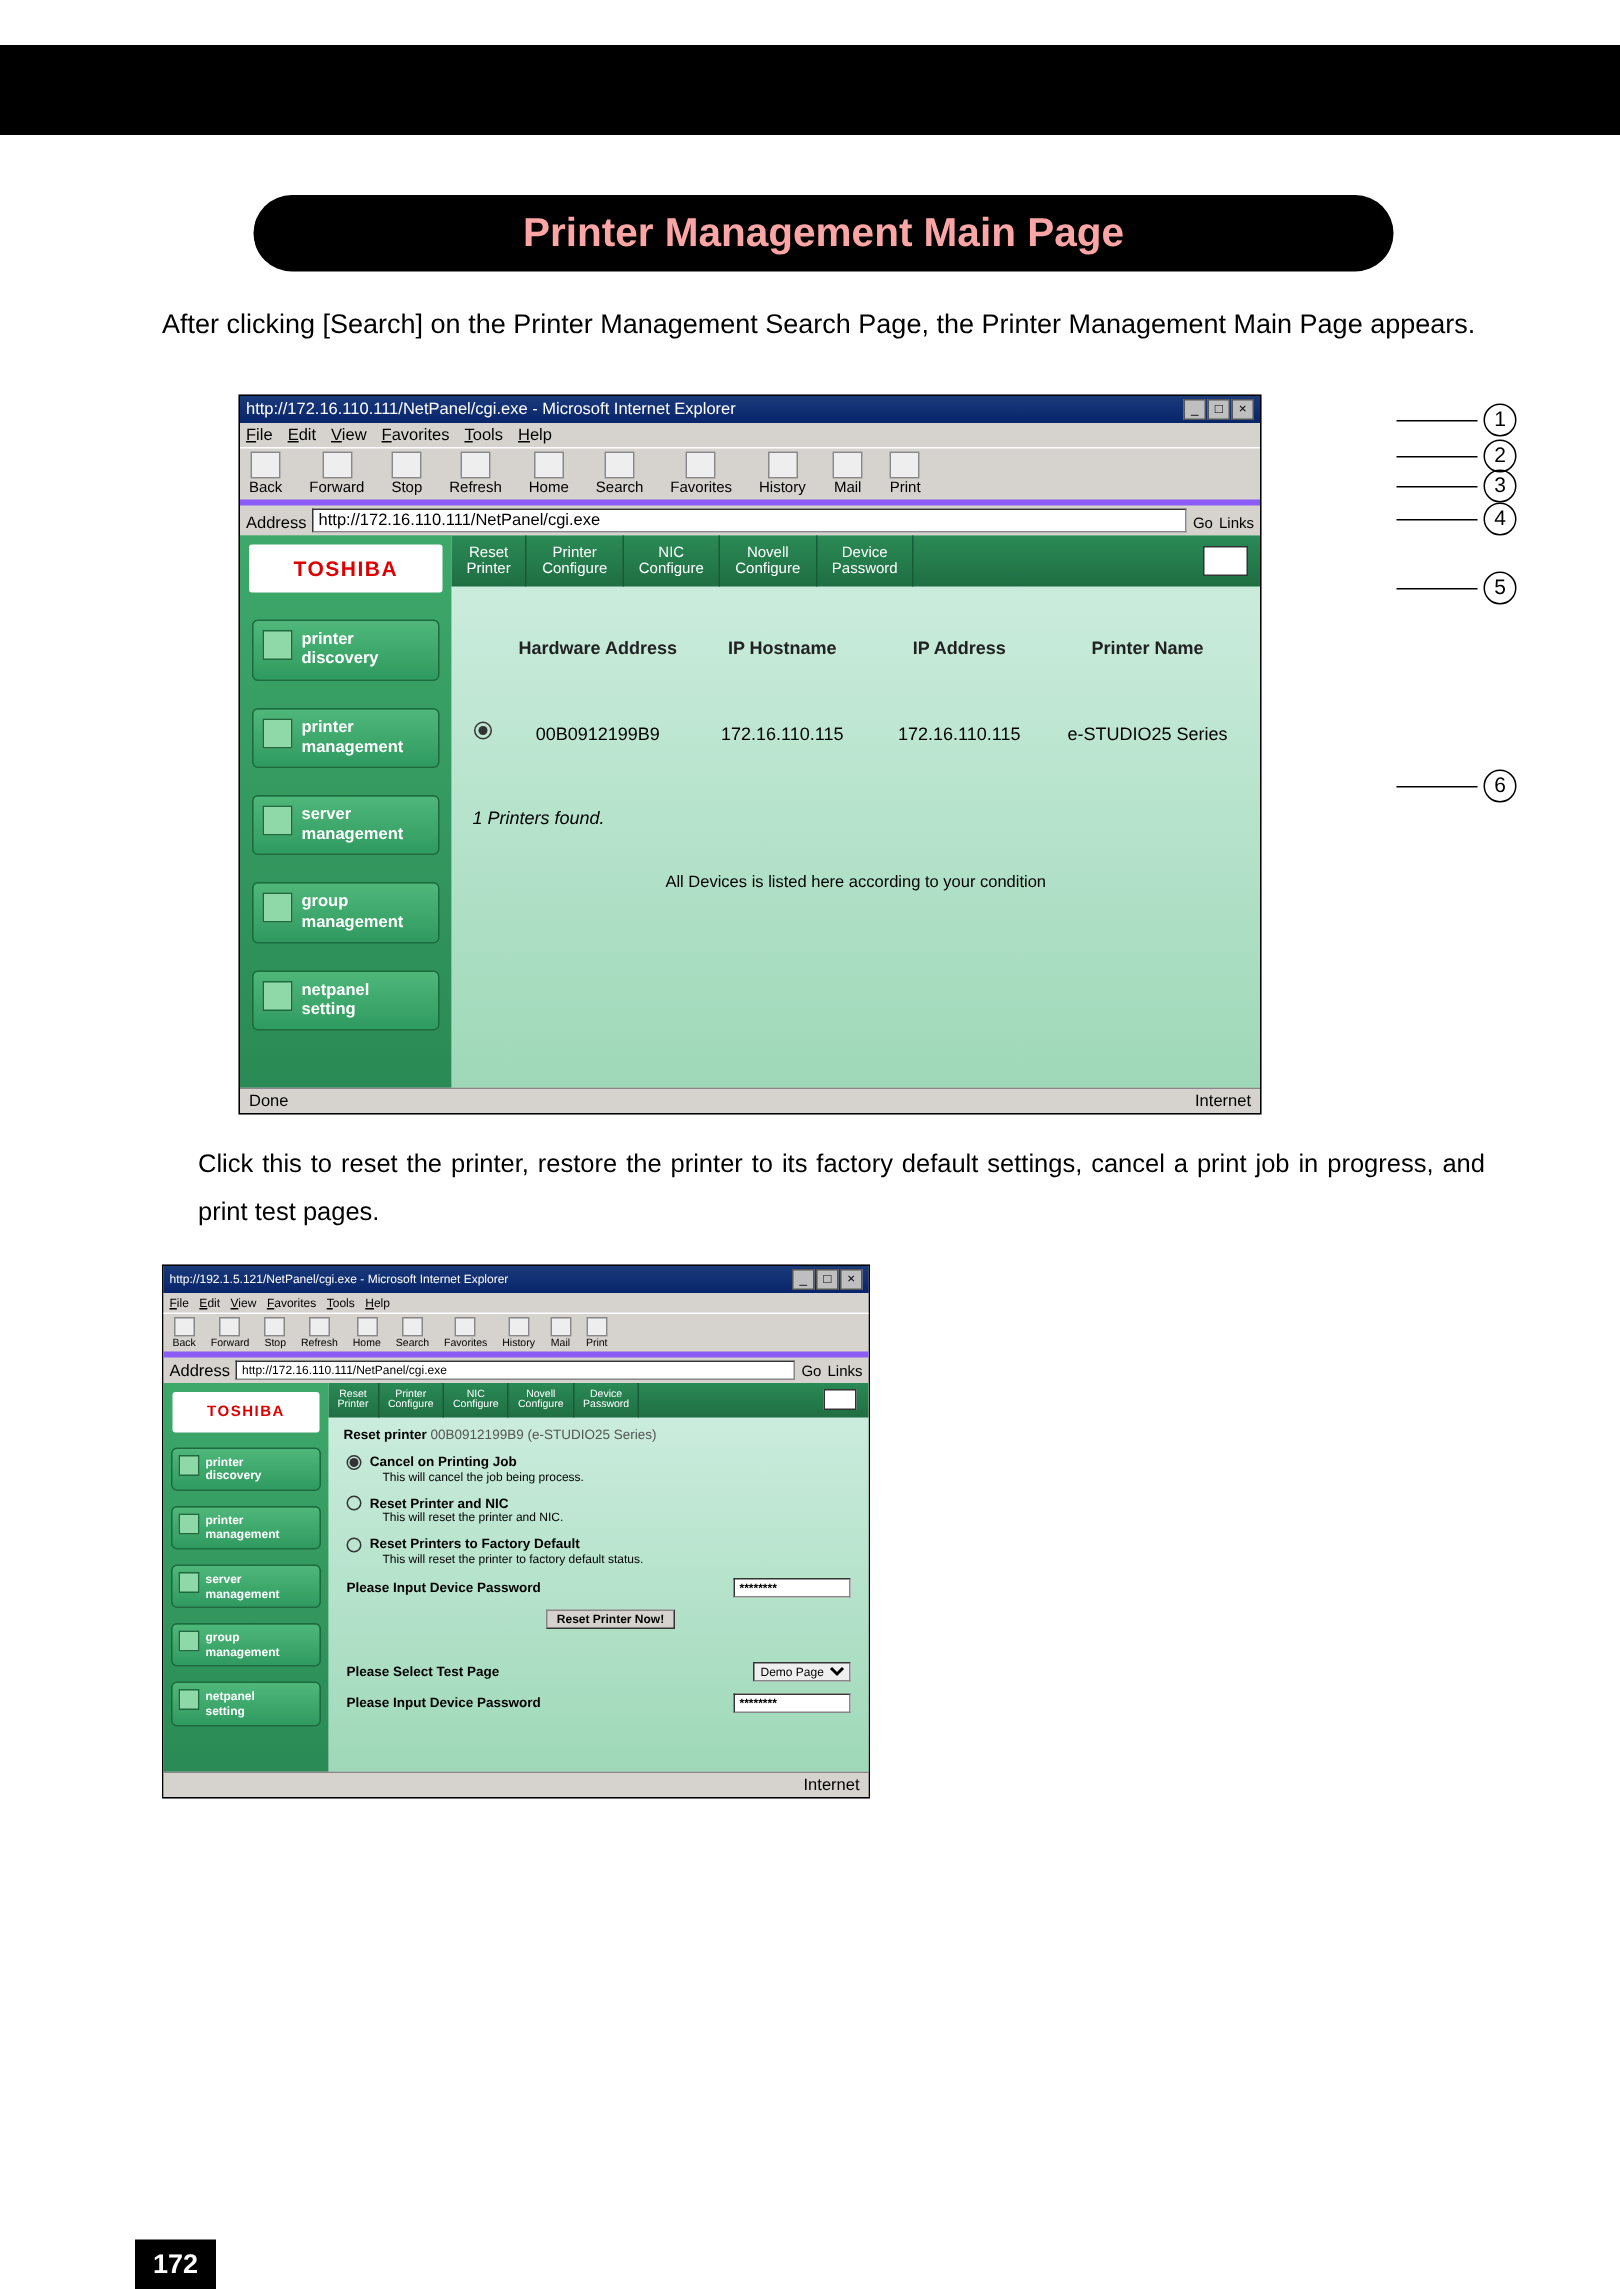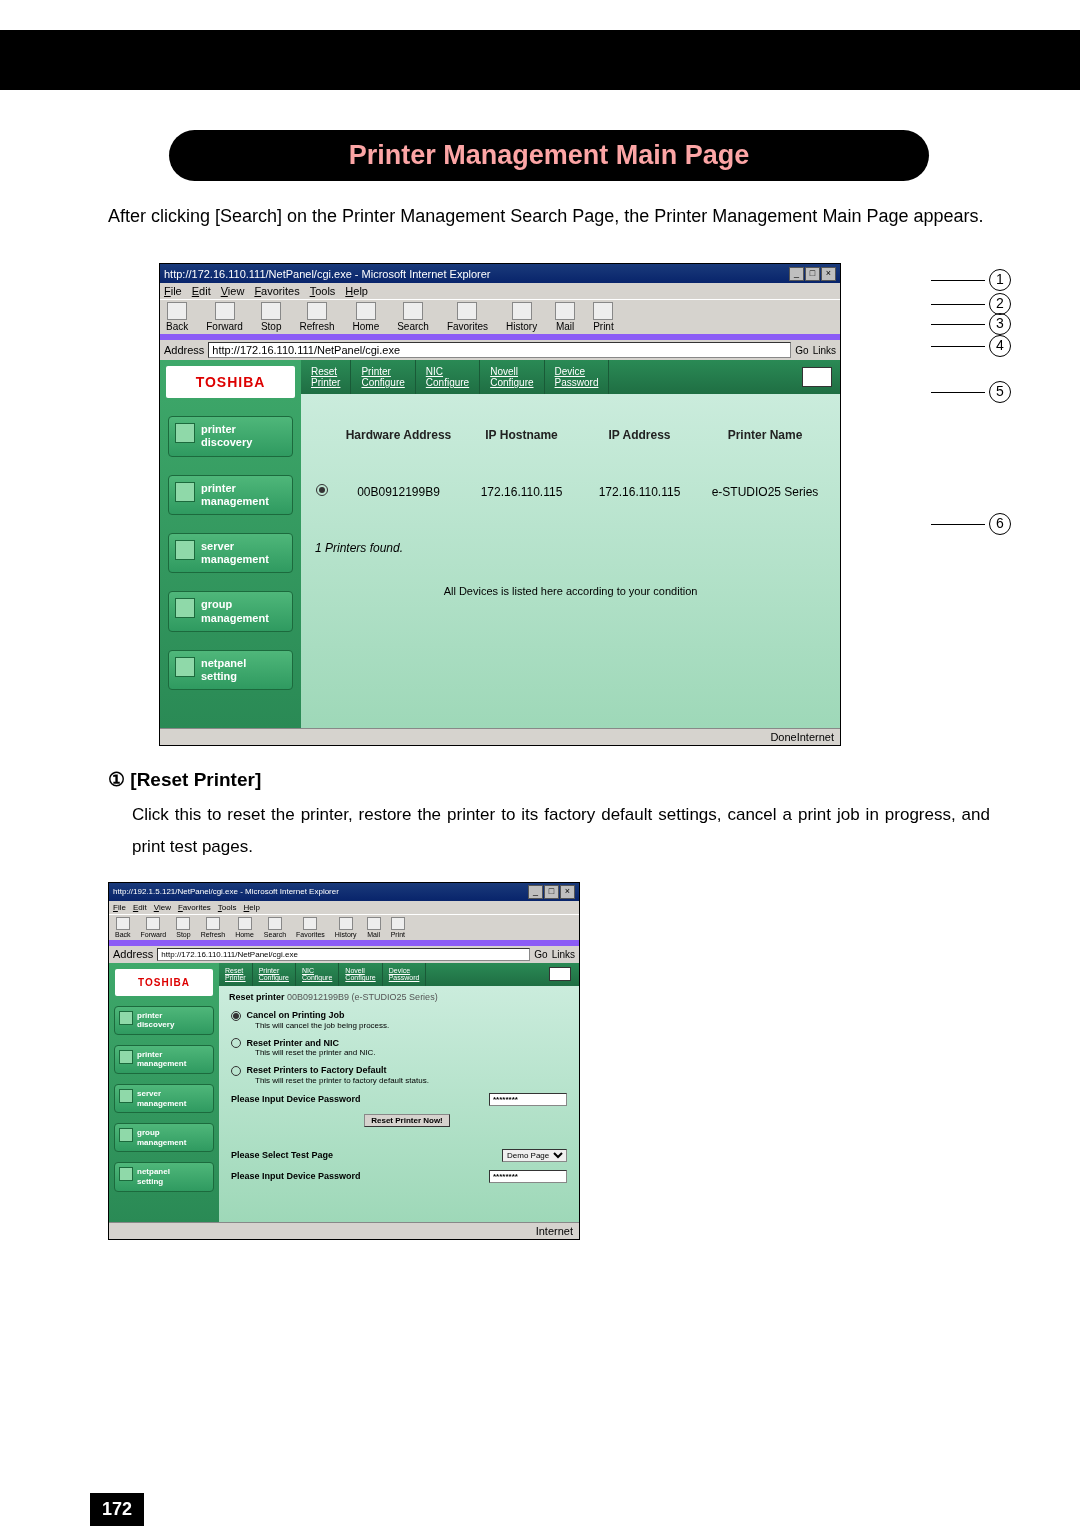--- a/index.html
+++ b/index.html
@@ -92,24 +92,24 @@
   }
   .ie-toolbar .tb-icon {
     width: 18px; height: 16px;
     border: 1px solid #888;
     background: #eee;
   }
   .ie-address {
     background: #d6d3ce;
     padding: 2px 4px;
     display: flex;
-    align-items: center;
+    align-items: flex-end;
     gap: 4px;
     font-size: 11px;
-    border-top: 6px solid #8b5cf6;
+    border-top: 4px solid #8b5cf6;
   }
   .ie-address input {
     flex: 1;
     font-size: 11px;
     border: 1px inset #888;
     padding: 1px 3px;
     background: #fff;
   }
   .ie-address .go-btn, .ie-address .links {
     font-size: 10px;
@@ -165,22 +165,21 @@
     background: linear-gradient(#2a8a55,#1f6e43);
     display: flex;
     align-items: center;
     color: #fff;
     font-size: 10px;
   }
   .top-tabs .tab {
     padding: 6px 10px;
     border-right: 1px solid #195a37;
     line-height: 1.1;
-    text-align: left;
-    text-decoration: underline;
+    text-align: center;
   }
   .flag-box {
     margin-left: auto;
     width: 28px; height: 18px;
     background: #fff;
     border: 1px solid #333;
     margin-right: 8px;
   }
   .col-heads {
     display: flex;
@@ -231,21 +230,21 @@
   .notice-text {
     text-align: center;
     font-size: 11px;
     font-weight: normal;
     margin-top: 30px;
   }
   .ie-status {
     background: #d6d3ce;
     font-size: 11px;
     display: flex;
-    justify-content: flex-end;
+    justify-content: space-between;
     padding: 2px 6px;
     border-top: 1px solid #888;
   }
   .callout {
     position: absolute;
     right: -72px;
     font-size: 17px;
     display: flex;
     align-items: center;
   }
@@ -515,21 +514,20 @@
       <div class="callout" style="top:118px;">
           <span class="line"></span>
           <span class="num">5</span>
         </div>
       <div class="callout" style="top:250px;">
           <span class="line"></span>
           <span class="num">6</span>
         </div>
     </div>
 
-    <div class="section-heading">① [Reset Printer]</div>
     <div class="section-body">Click this to reset the printer, restore the printer to its factory default settings, cancel a print job in progress, and print test pages.</div>
 
     <div class="small-shot">
       <div class="ie-titlebar">
         <span>http://192.1.5.121/NetPanel/cgi.exe - Microsoft Internet Explorer</span>
         <span class="win-btns">
           <span>_</span><span>□</span><span>×</span>
         </span>
       </div>
       <div class="ie-menubar">

